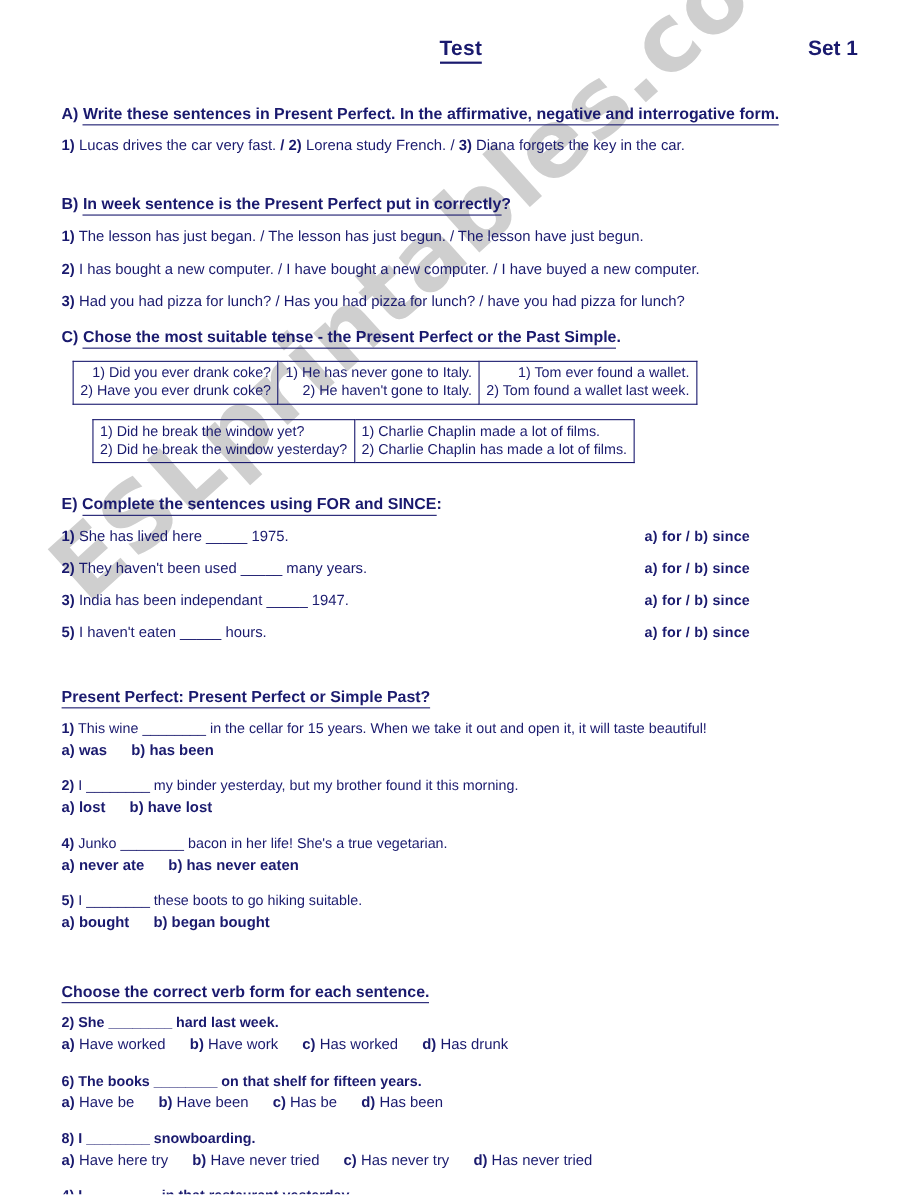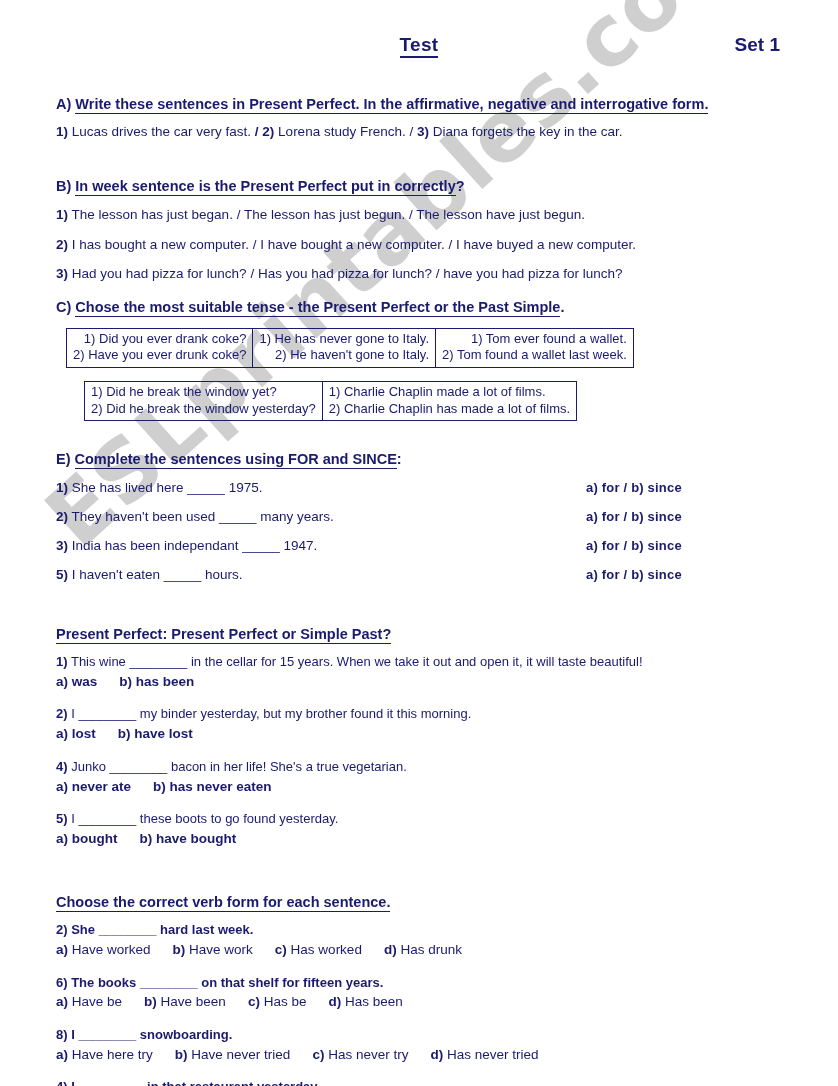--- a/index.html
+++ b/index.html
@@ -277,23 +277,23 @@
       </div>
 
       <div class="mcq">
         <div class="stem"><b>4)</b><span> Junko ________ bacon in her life! She's a true vegetarian.</span></div>
         <div class="opts all-bold">
           <span class="opt"><span class="lab">a)</span><span> never ate</span></span><span class="opt"><span class="lab">b)</span><span> has never eaten</span></span>
         </div>
       </div>
 
       <div class="mcq">
-        <div class="stem"><b>5)</b><span> I ________ these boots to go found yesterday.</span></div>
+        <div class="stem"><b>5)</b><span> I ________ these boots to go hiking suitable.</span></div>
         <div class="opts all-bold">
-          <span class="opt"><span class="lab">a)</span><span> bought</span></span><span class="opt"><span class="lab">b)</span><span> have bought</span></span>
+          <span class="opt"><span class="lab">a)</span><span> bought</span></span><span class="opt"><span class="lab">b)</span><span> began bought</span></span>
         </div>
       </div>
 
       <div class="spacer-lg"></div>
 
       <div class="sec-head">
         <span class="u">Choose the correct verb form for each sentence.</span>
       </div>
 
       <div class="mcq">

